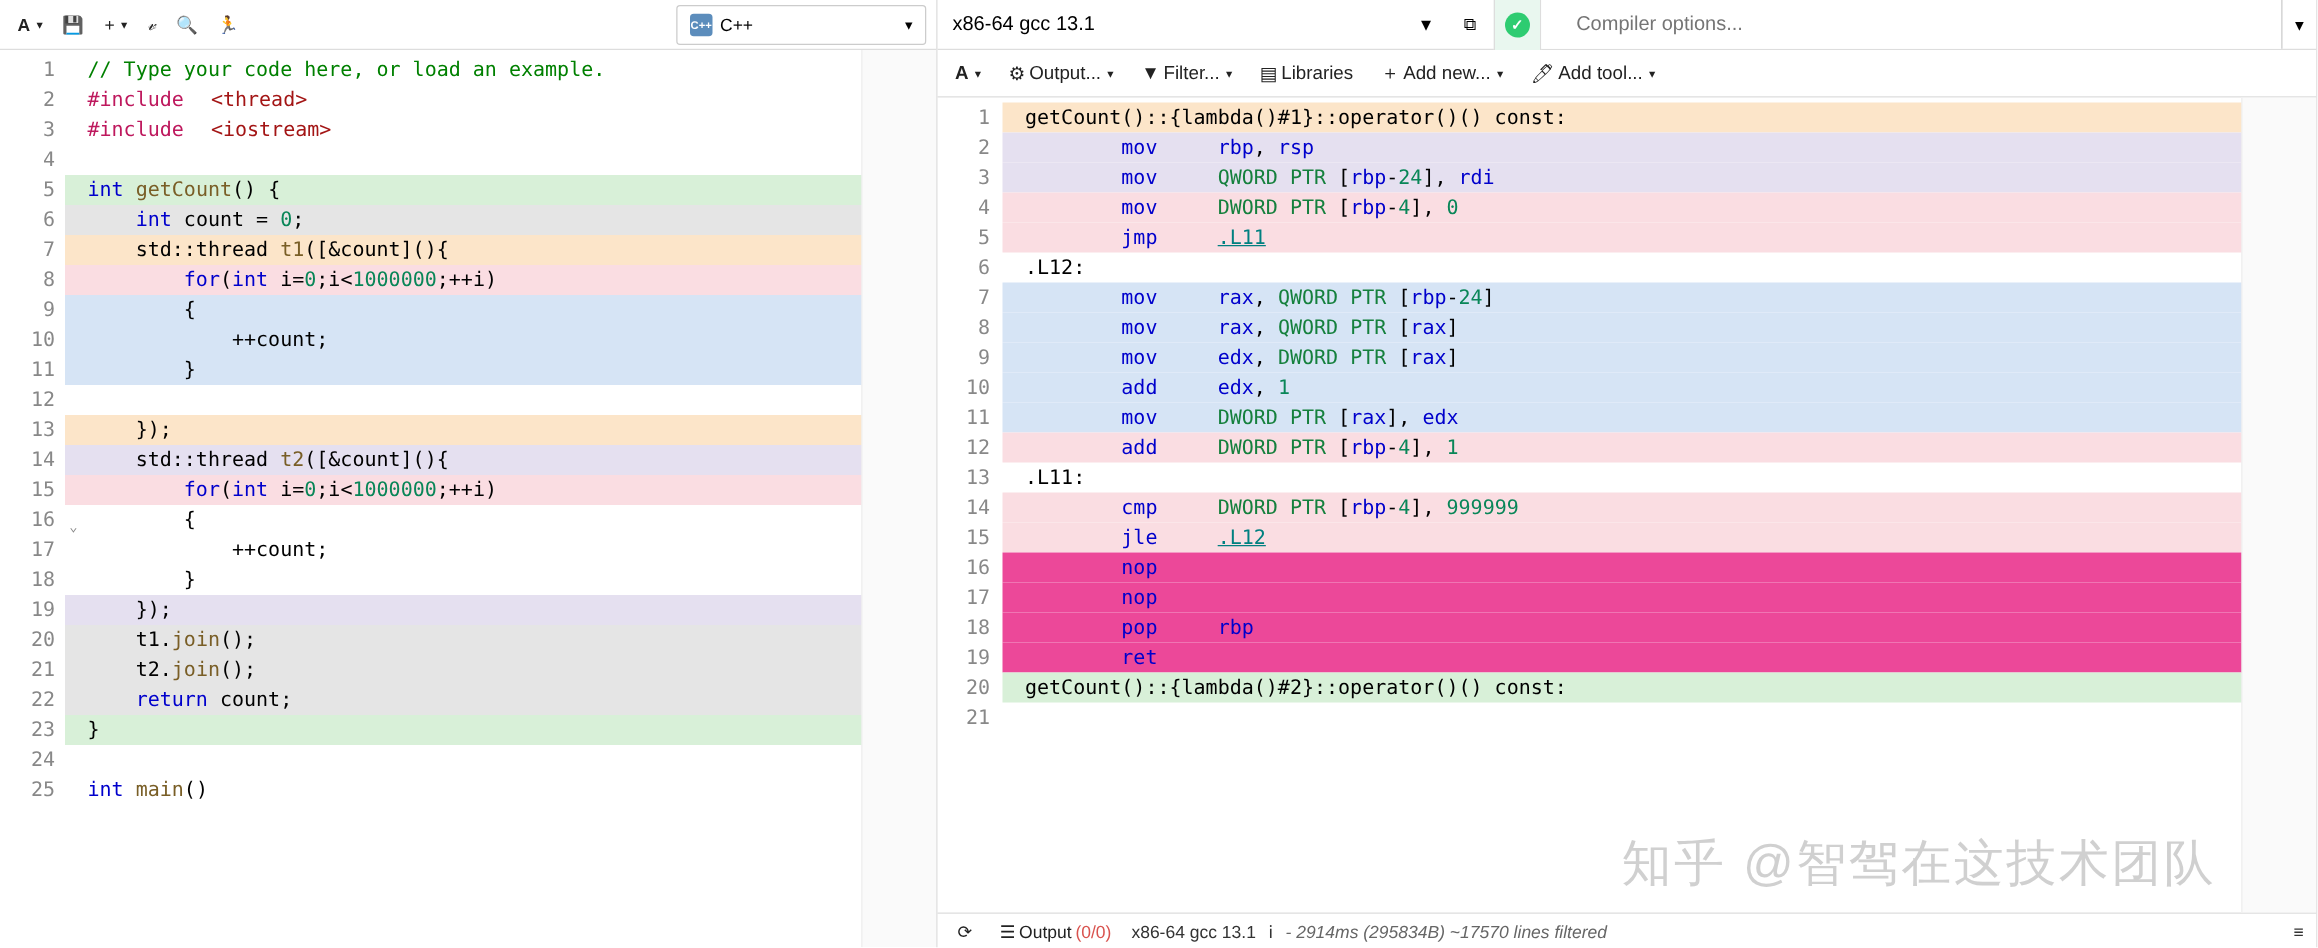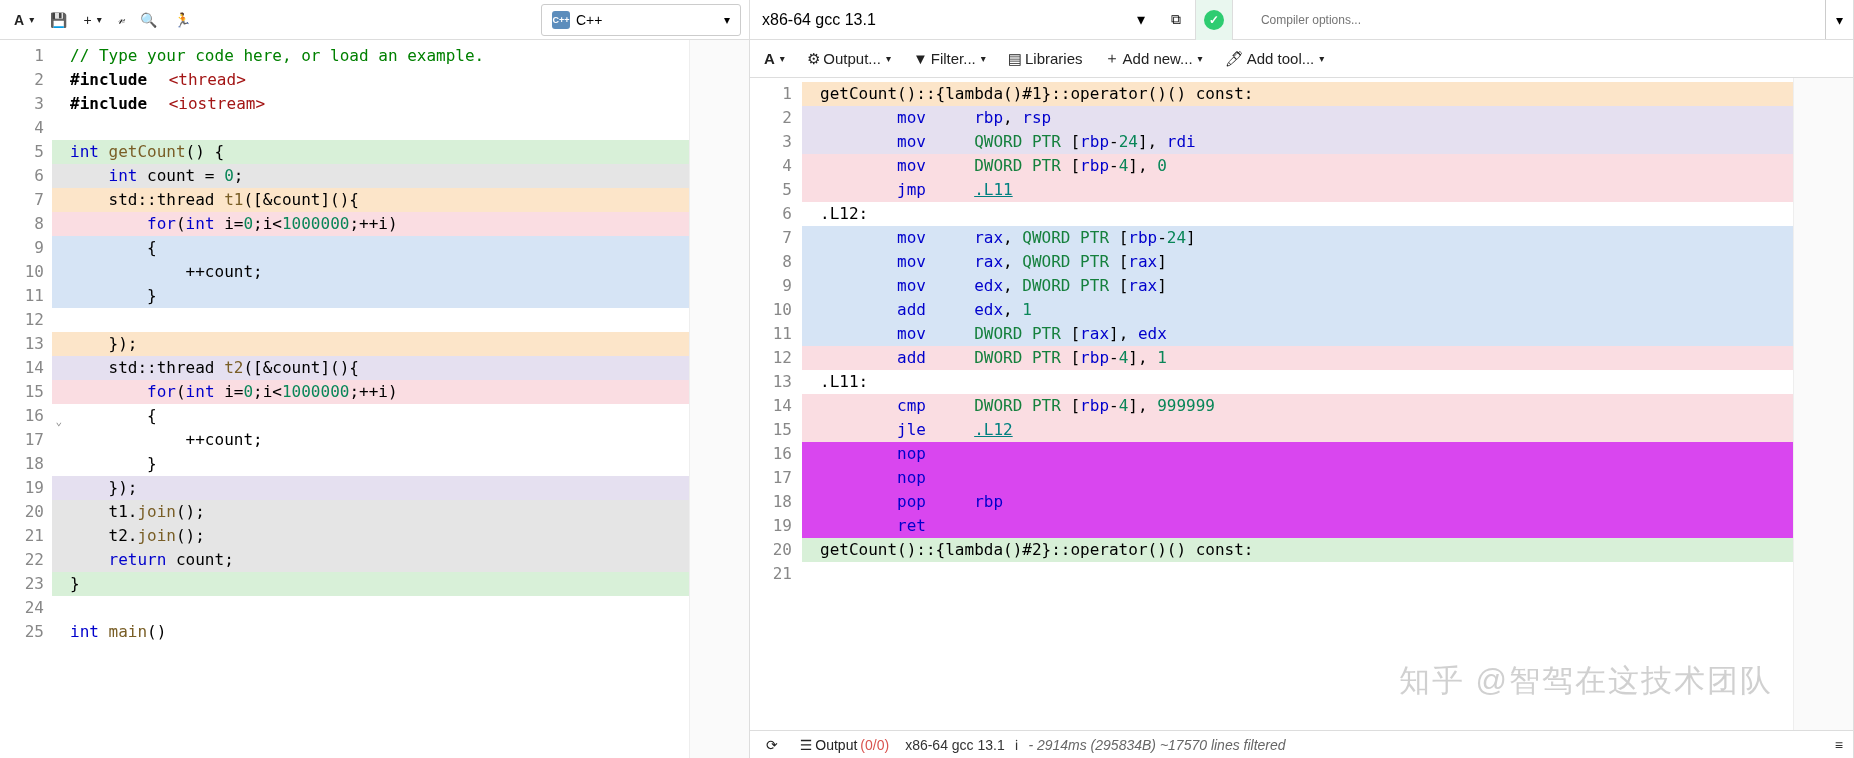--- a/index.html
+++ b/index.html
@@ -12,52 +12,52 @@
 .toolbar2 { display: flex; align-items: center; height: 38px; padding: 0 8px; border-bottom: 1px solid #ddd; gap: 10px; font-size: 15px; }
 .tb-btn { display: inline-flex; align-items: center; gap: 3px; padding: 4px 6px; cursor: pointer; color: #222; border-radius: 3px; }
 .tb-btn .caret { font-size: 10px; margin-left: 2px; }
 .lang-sel { display: flex; align-items: center; gap: 6px; margin-left: auto; padding: 6px 10px; cursor: pointer; border: 1px solid #ccc; border-radius: 3px; min-width: 200px; }
 .lang-sel .caret { margin-left: auto; font-size: 12px; }
 .compiler-row { display: flex; align-items: center; height: 40px; border-bottom: 1px solid #ddd; }
 .compiler-sel { flex: 1; display: flex; align-items: center; padding: 0 12px; cursor: pointer; font-size: 16px; }
 .compiler-sel .caret { margin-left: auto; }
 .status-icon { width: 38px; height: 40px; display: flex; align-items: center; justify-content: center; background: #e9f7ef; border-left: 1px solid #ddd; border-right: 1px solid #ddd; }
 .status-icon .circle { width: 20px; height: 20px; border-radius: 50%; background: #2ecc71; color: #fff; display: flex; align-items: center; justify-content: center; font-size: 12px; font-weight: bold; }
-.opts-input { flex: 1.4; border: none; outline: none; padding: 0 28px; font-size: 12px; color: #000000; height: 100%; }
+.opts-input { flex: 1.4; border: none; outline: none; padding: 0 28px; font-size: 16px; color: #000000; height: 100%; }
 .opts-dd { width: 28px; border-left: 1px solid #ccc; display: flex; align-items: center; justify-content: center; cursor: pointer; height: 100%; }
 .ext-icon { width: 38px; display: flex; align-items: center; justify-content: center; cursor: pointer; }
 .editor { flex: 1; display: flex; overflow: hidden; position: relative; font-family: Consolas, Monaco, monospace; font-size: 16px; }
 .gutter { width: 52px; text-align: right; color: #888; padding-top: 4px; user-select: none; }
 .gutter .ln { height: 24px; line-height: 24px; padding-right: 8px; position: relative; }
 .fold { position: absolute; right: -10px; top: 6px; font-size: 11px; color: #888; }
 .code { flex: 1; padding-top: 4px; position: relative; }
 .codeline { height: 24px; line-height: 24px; white-space: pre; padding-left: 18px; }
 .hl-green { background: #d8f0d8; }
 .hl-yellow { background: #e5e5e5; }
 .hl-orange { background: #fce5c9; }
 .hl-pink { background: #fadde2; }
 .hl-blue { background: #d6e4f5; }
 .hl-lav { background: #e5e0f0; }
-.hl-peach { background: #d946ef; }
+.hl-peach { background: #ec4899; }
 .tok-kw { color: #0000cc; }
 .tok-fn { color: #795e26; }
 .tok-num { color: #098658; }
 .tok-cmt { color: #008000; text-align: center; }
-.tok-pp { color: #000000; font-weight: bold; }
+.tok-pp { color: #be185d; }
 .tok-inc { color: #a31515; margin-left: 12px; }
 .tok-reg { color: #0000cc; }
 .tok-op { color: #15803d; }
 .tok-label { color: #000000; }
 .tok-link { color: #008080; text-decoration: underline; }
 .minimap { width: 60px; background: #fafafa; border-left: 1px solid #eee; font-size: 2px; line-height: 2px; overflow: hidden; color: #aaa; padding: 4px 2px; }
 .statusbar { height: 28px; border-top: 1px solid #ddd; display: flex; align-items: center; padding: 0 10px; gap: 10px; font-size: 14px; color: #333; }
 .cpp-logo { width: 18px; height: 18px; display: inline-flex; align-items: center; justify-content: center; background: #5c8dbc; color: #fff; font-size: 9px; font-weight: bold; border-radius: 3px; }
 .asm-gutter { width: 52px; text-align: right; color: #888; padding-top: 4px; }
 .asm-gutter .ln { height: 24px; line-height: 24px; padding-right: 10px; }
-.watermark { position: absolute; bottom: 28px; right: 80px; font-size: 31px; color: rgba(120,120,120,0.35); font-family: sans-serif; pointer-events: none; letter-spacing: 2px; }
+.watermark { position: absolute; bottom: 12px; right: 80px; font-size: 40px; color: rgba(120,120,120,0.35); font-family: sans-serif; pointer-events: none; letter-spacing: 2px; }
 .red { color: #d9534f; }
 .ital { font-style: italic; color: #666; }
 </style>
 </head>
 <body>
 
 <div class="app">
 
   <div class="pane pane-left">
     <div class="toolbar">

